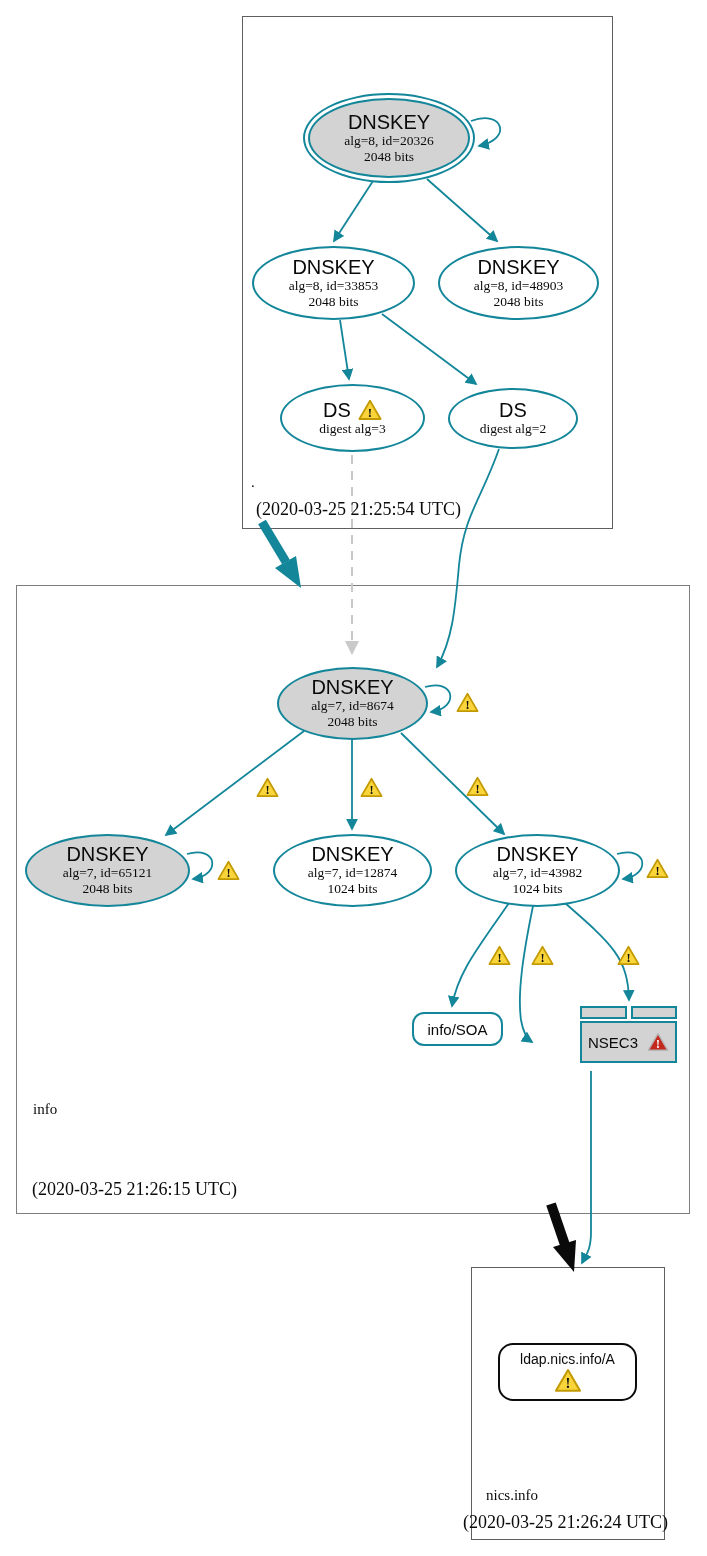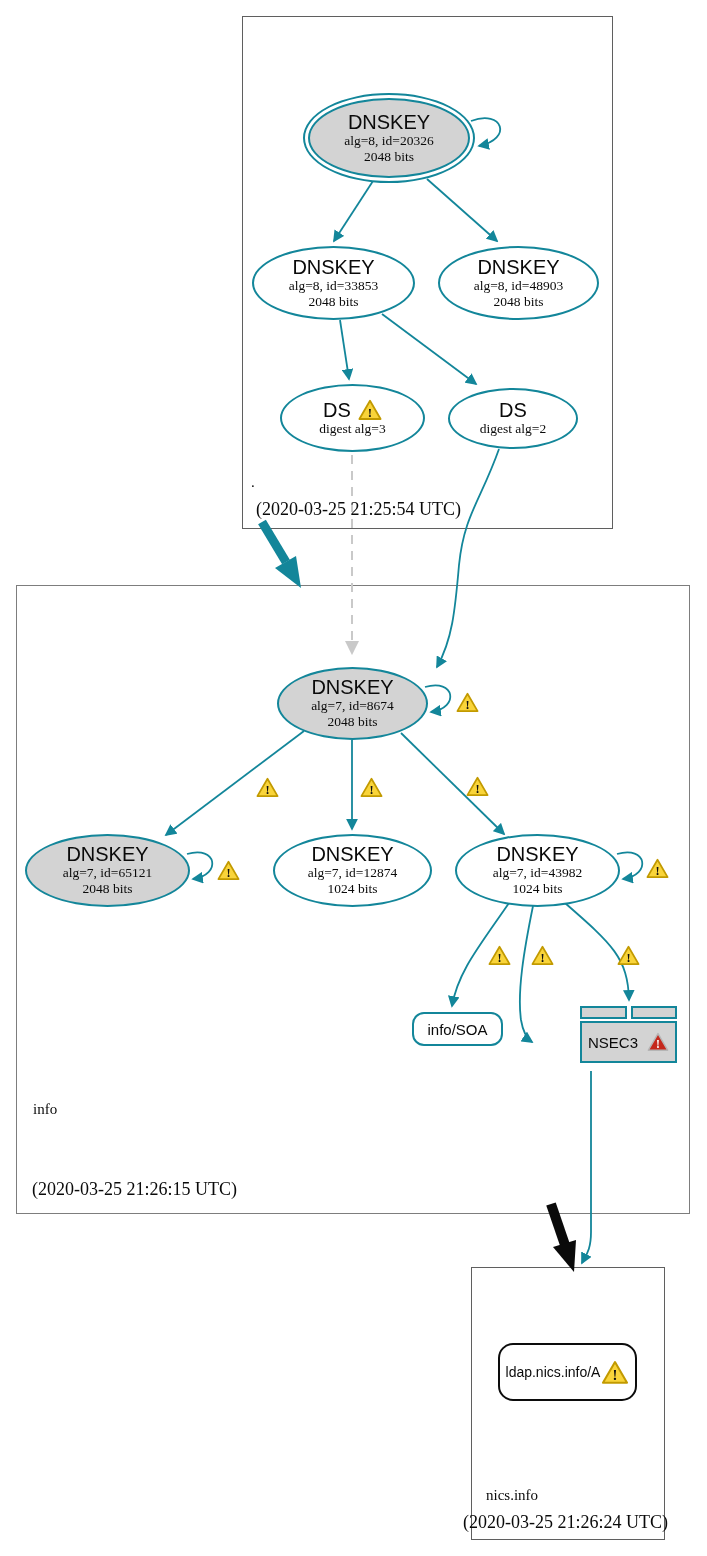--- a/index.html
+++ b/index.html
@@ -33,21 +33,21 @@
   .zts{position:absolute;z-index:2;font-size:18px;}
   
   #nsec3{position:absolute;left:537px;top:1006px;width:97px;z-index:2;margin-left:43px;}
   #nsec3 .tabs{display:flex;gap:4px;height:13px;}
   #nsec3 .tab{flex:1;box-sizing:border-box;border:2px solid var(--teal);background:var(--gray-fill);}
   #nsec3 .body{margin-top:2px;height:42px;box-sizing:border-box;border:2px solid var(--teal);
                background:var(--gray-fill);display:flex;align-items:center;justify-content:center;gap:9px;
                font-family:"Liberation Sans","DejaVu Sans",sans-serif;font-size:15px;}
   
   #ldap{position:absolute;left:498px;top:1343px;width:139px;height:58px;z-index:2;box-sizing:border-box;
-        border:2.5px solid #0c0c0c;border-radius:15px;background:#fff;display:flex;flex-direction:row;
+        border:2.5px solid #0c0c0c;border-radius:15px;background:#fff;display:flex;flex-direction:column;
         align-items:center;justify-content:center;gap:1px;
         font-family:"Liberation Sans","DejaVu Sans",sans-serif;font-size:14px;}
 </style>
 </head>
 <body>
 
 <div id="canvas">
 
   <div class="zonebox" style="left:242px;top:16px;width:369px;height:511px;"></div>
   <div class="zonebox" style="left:16px;top:585px;width:672px;height:627px;border-color:#7d7d7d;"></div>

